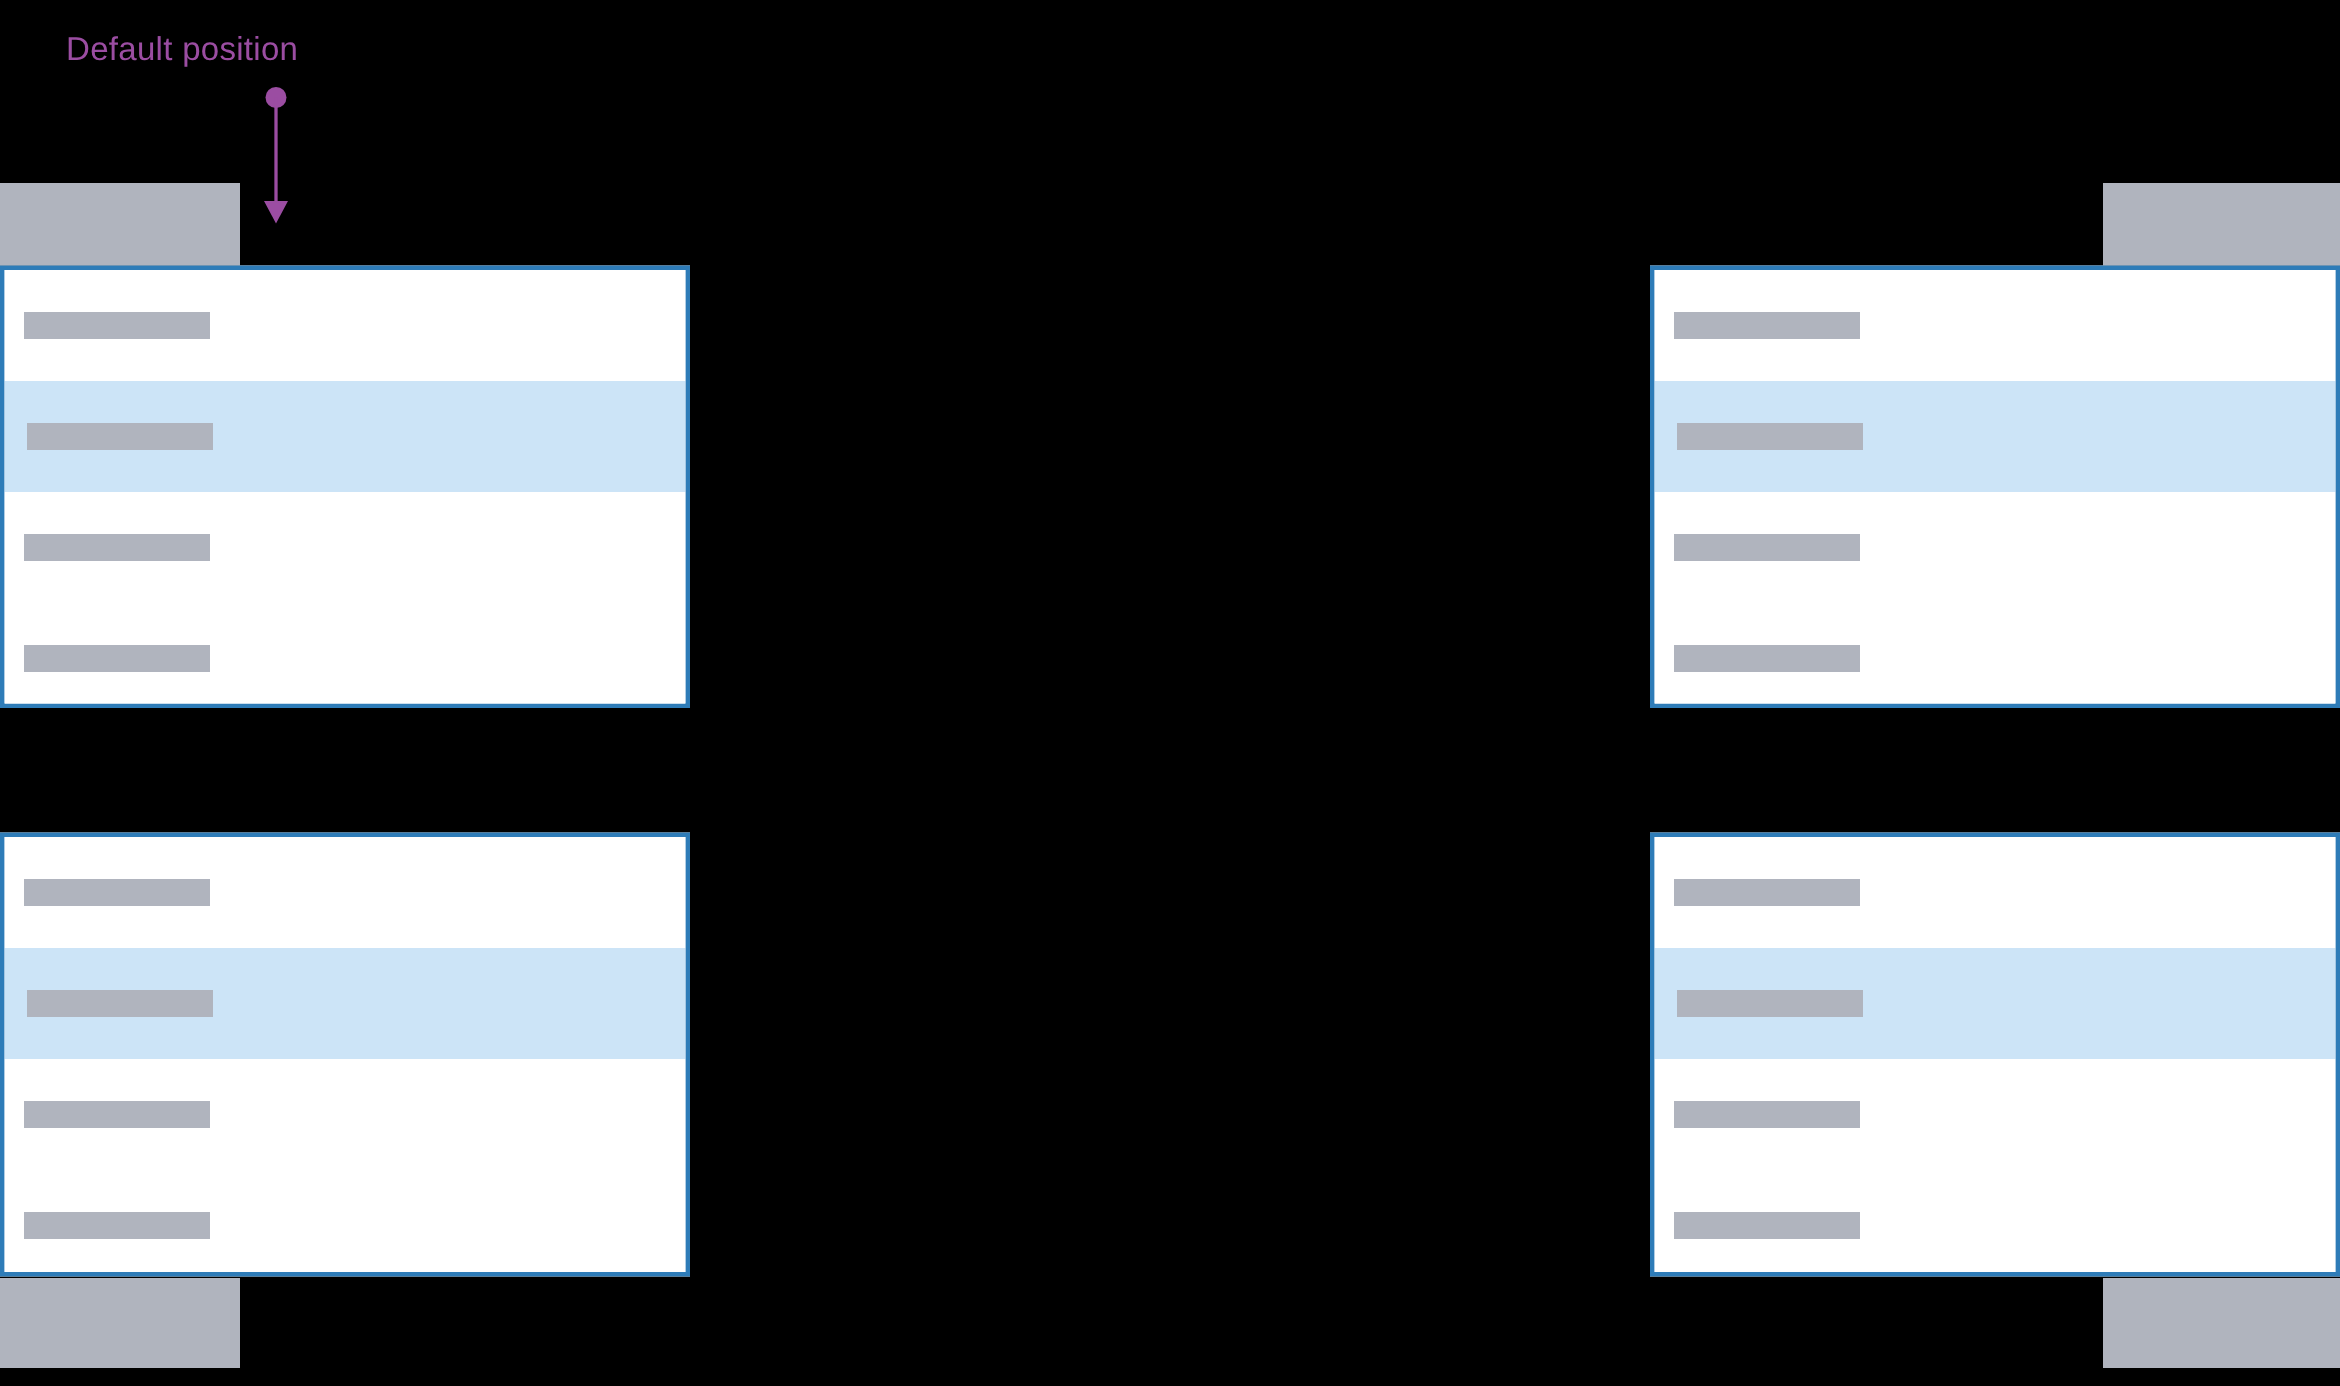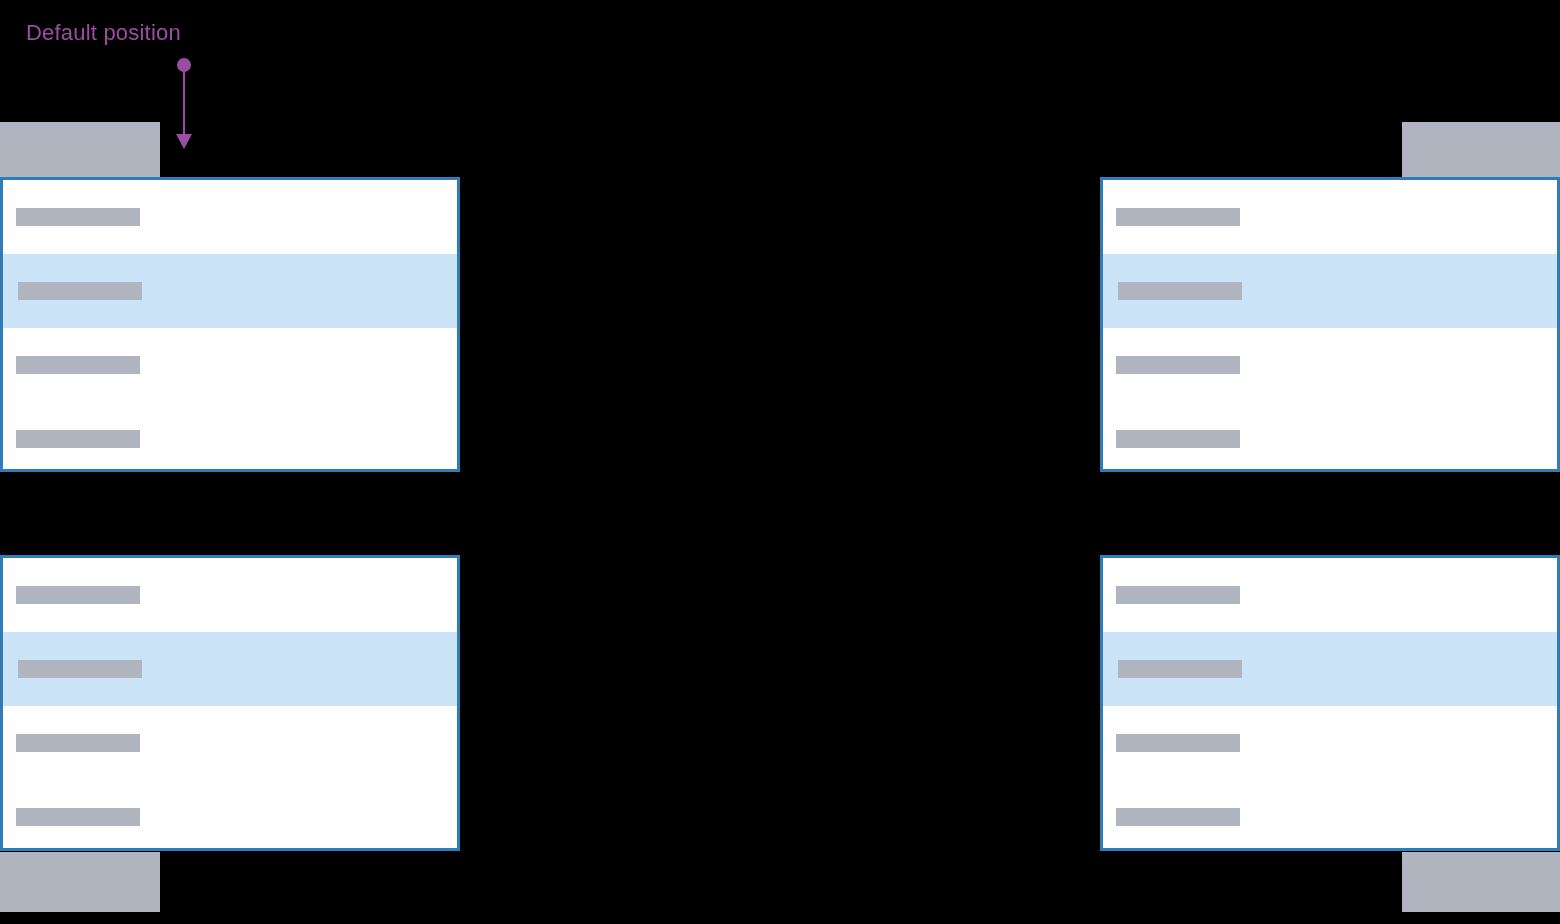--- a/index.html
+++ b/index.html
@@ -11,21 +11,21 @@
     width: 1560px;
     height: 924px;
     position: relative;
     overflow: hidden;
     font-family: "Liberation Sans", sans-serif;
   }
 
   
   #annotation-label {
     position: absolute;
-    left: 26px;
+    left: 44px;
     top: 20px;
     font-size: 22px;
     line-height: 26px;
     color: #9B4DA2;
     white-space: nowrap;
     letter-spacing: 0.2px;
   }
   #annotation-arrow {
     position: absolute;
     left: 166px;

